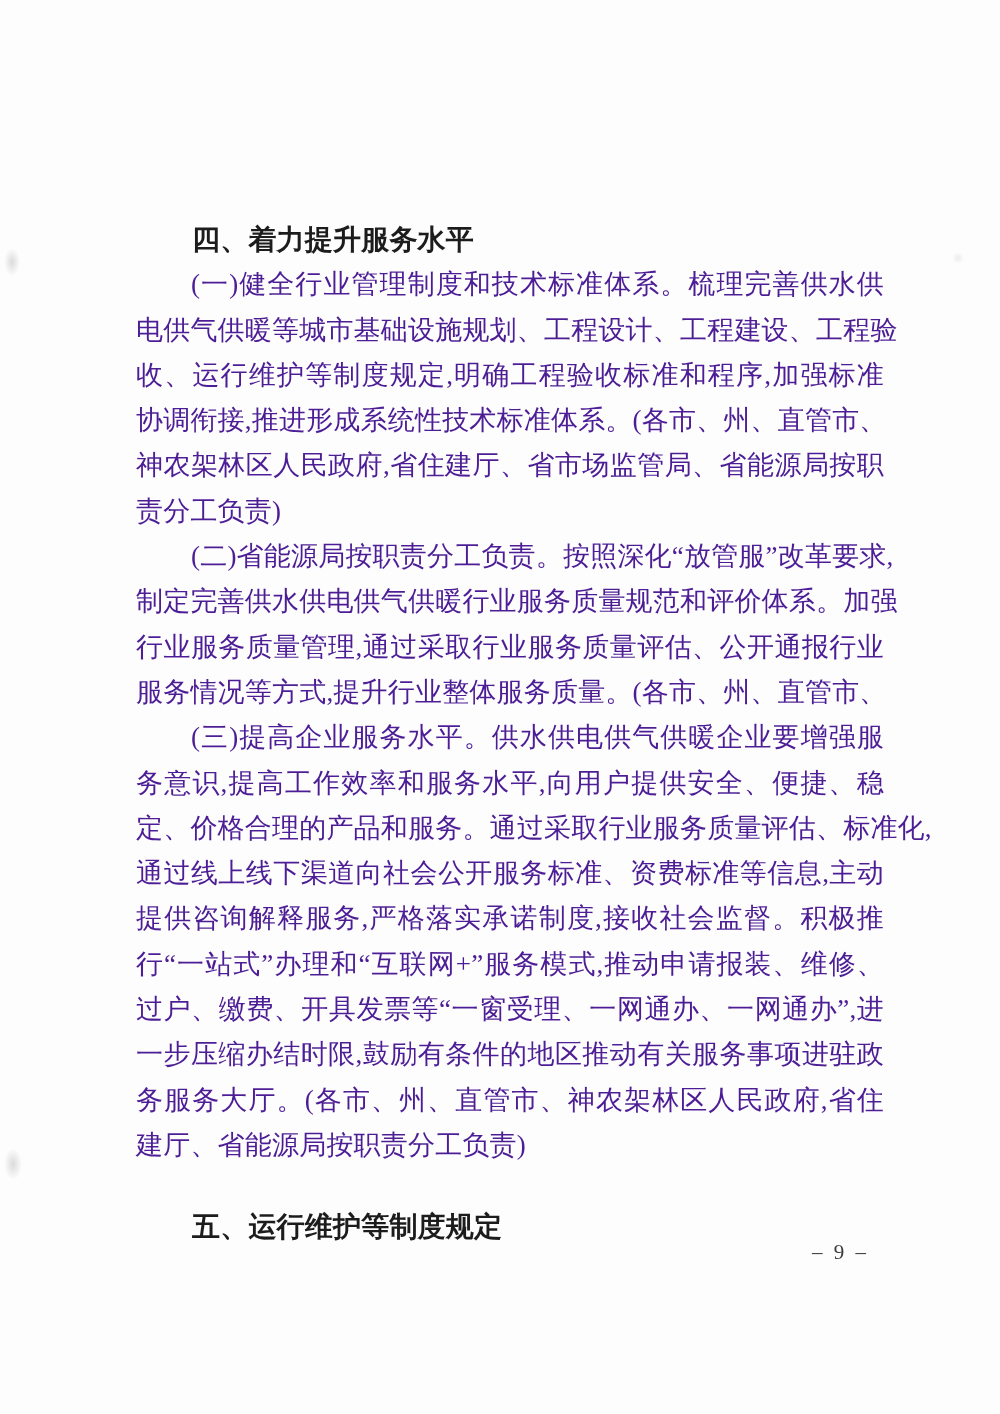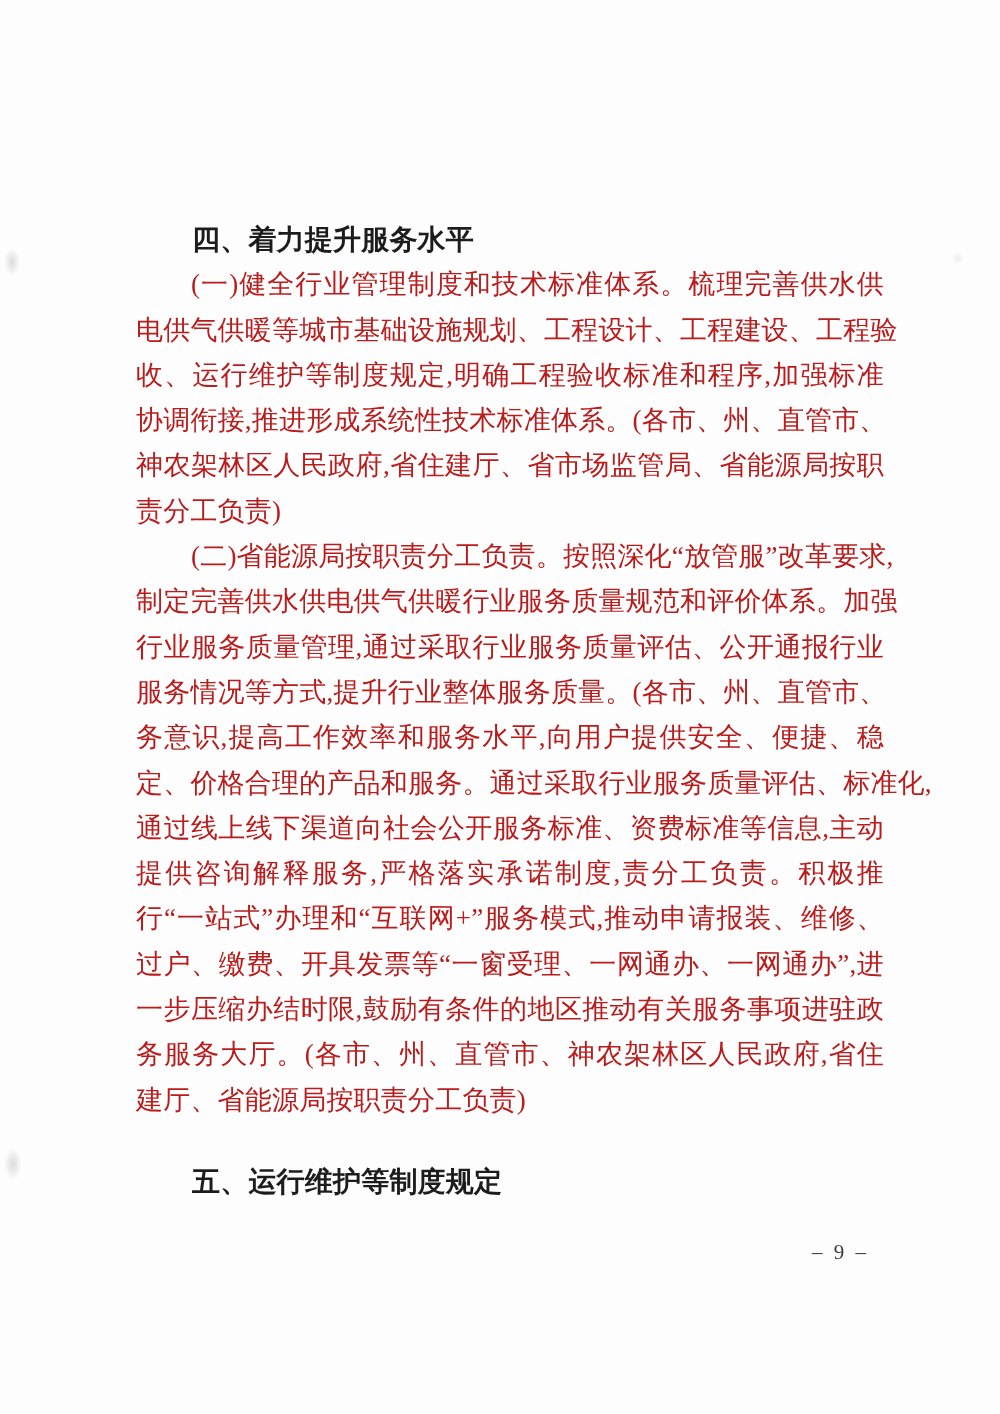--- a/index.html
+++ b/index.html
@@ -22,21 +22,21 @@
     top: 181px;
     width: 748px;
   }
   .line {
     height: 45.3px;
     line-height: 45.3px;
     font-size: 27px;
     letter-spacing: 0.2px;
     white-space: nowrap;
     overflow: visible;
-    color: #b91c1c;
+    color: #4c1d95;
   }
   .jst {
     text-align: justify;
     text-align-last: justify;
   }
   .ind {
     text-indent: 55px;
   }
   .heading {
     font-family: "Liberation Sans", sans-serif;
@@ -78,24 +78,25 @@
     <div class="line jst ind">(一)健全行业管理制度和技术标准体系。梳理完善供水供</div>
     <div class="line jst">电供气供暖等城市基础设施规划、工程设计、工程建设、工程验</div>
     <div class="line jst">收、运行维护等制度规定,明确工程验收标准和程序,加强标准</div>
     <div class="line jst">协调衔接,推进形成系统性技术标准体系。(各市、州、直管市、</div>
     <div class="line jst">神农架林区人民政府,省住建厅、省市场监管局、省能源局按职</div>
     <div class="line">责分工负责)</div>
     <div class="line jst ind">(二)省能源局按职责分工负责。按照深化“放管服”改革要求,</div>
     <div class="line jst">制定完善供水供电供气供暖行业服务质量规范和评价体系。加强</div>
     <div class="line jst">行业服务质量管理,通过采取行业服务质量评估、公开通报行业</div>
     <div class="line jst">服务情况等方式,提升行业整体服务质量。(各市、州、直管市、</div>
+    <div class="line jst ind">(三)提高企业服务水平。供水供电供气供暖企业要增强服</div>
     <div class="line jst">务意识,提高工作效率和服务水平,向用户提供安全、便捷、稳</div>
     <div class="line jst">定、价格合理的产品和服务。通过采取行业服务质量评估、标准化,</div>
     <div class="line jst">通过线上线下渠道向社会公开服务标准、资费标准等信息,主动</div>
-    <div class="line jst">提供咨询解释服务,严格落实承诺制度,责分工负责。积极推</div>
+    <div class="line jst">提供咨询解释服务,严格落实承诺制度,接收社会监督。积极推</div>
     <div class="line jst">行“一站式”办理和“互联网+”服务模式,推动申请报装、维修、</div>
     <div class="line jst">过户、缴费、开具发票等“一窗受理、一网通办、一网通办”,进</div>
     <div class="line jst">一步压缩办结时限,鼓励有条件的地区推动有关服务事项进驻政</div>
     <div class="line jst">务服务大厅。(各市、州、直管市、神农架林区人民政府,省住</div>
     <div class="line">建厅、省能源局按职责分工负责)</div>
     <div class="line heading">五、运行维护等制度规定</div>
   </div>
 
   <div class="page-number">– 9 –</div>
 

